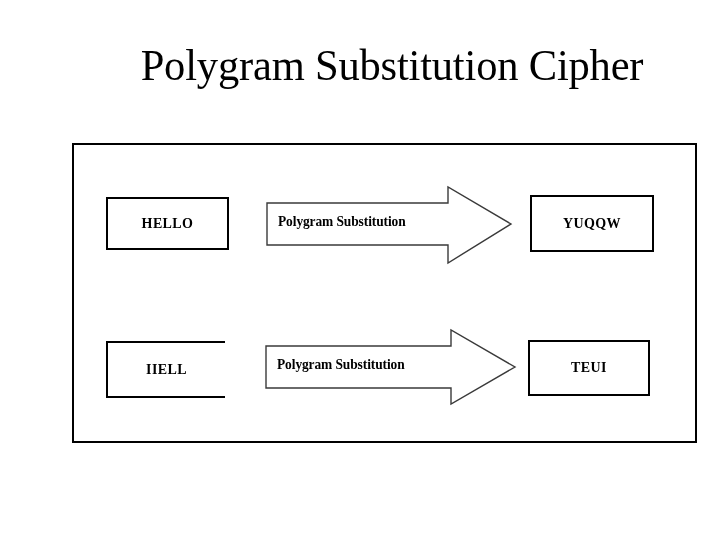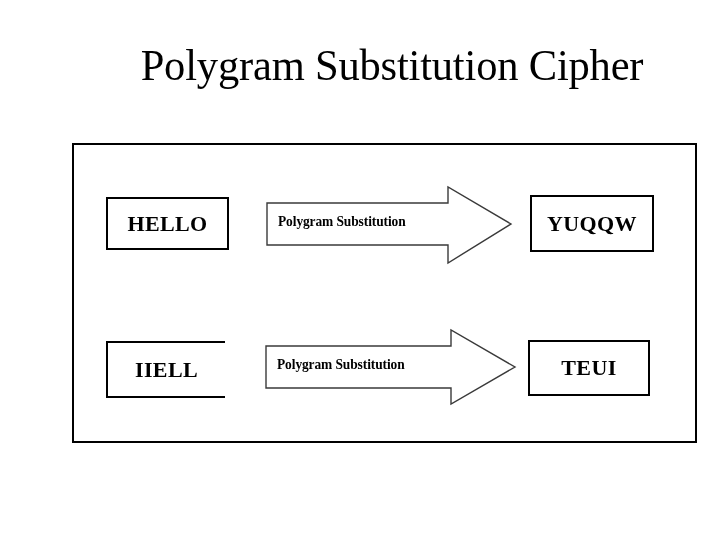--- a/index.html
+++ b/index.html
@@ -56,21 +56,21 @@
   
   .text-box {
     position: absolute;
     box-sizing: border-box;
     background: #ffffff;
     display: flex;
     align-items: center;
     justify-content: center;
     font-family: "Liberation Serif", "DejaVu Serif", serif;
     font-weight: 700;
-    font-size: 22px;
+    font-size: 14px;
     letter-spacing: 0.4px;
     color: #000000;
     white-space: nowrap;
   }
 
   #box-plaintext-1 {
     left: 72px;
     top: 195px;
     width: 123px;
     height: 53px;

